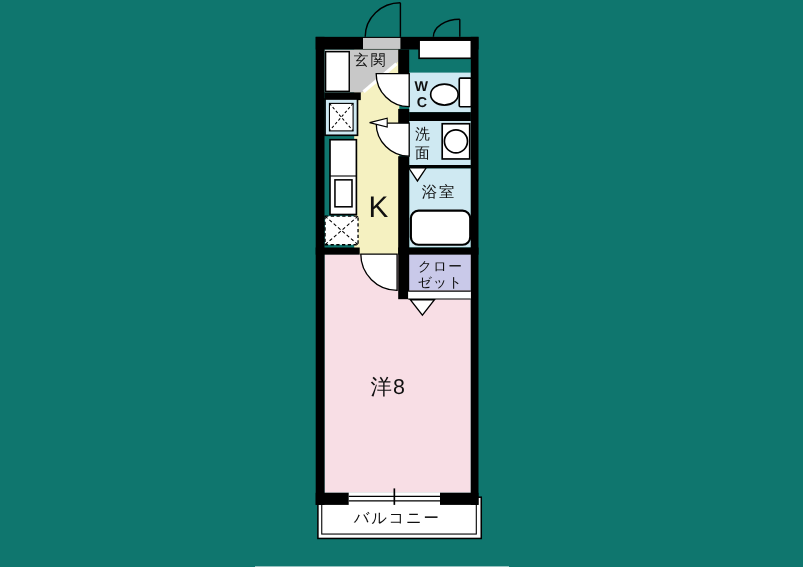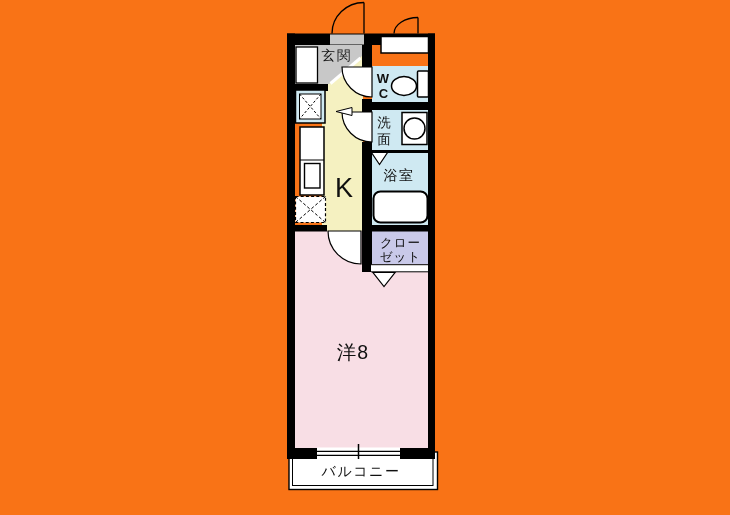--- a/index.html
+++ b/index.html
@@ -1,16 +1,16 @@
 <!DOCTYPE html>
 <html><head>
 <meta charset="utf-8">
 <style>
   html,body{margin:0;padding:0;background:#ffffff;}
-  .stage{position:relative;width:730px;height:515px;background:#f97316;overflow:hidden;}
+  .stage{position:relative;width:730px;height:515px;background:#0f766e;overflow:hidden;}
   svg{display:block;}
   .ln{stroke:#000;fill:none;}
   .wt{fill:#fff;stroke:#000;}
   text{font-family:"Liberation Sans","DejaVu Sans",sans-serif;fill:#101010;}
   .lbl{text-anchor:middle;}
 </style>
 </head>
 <body>
 
 <div class="stage">

